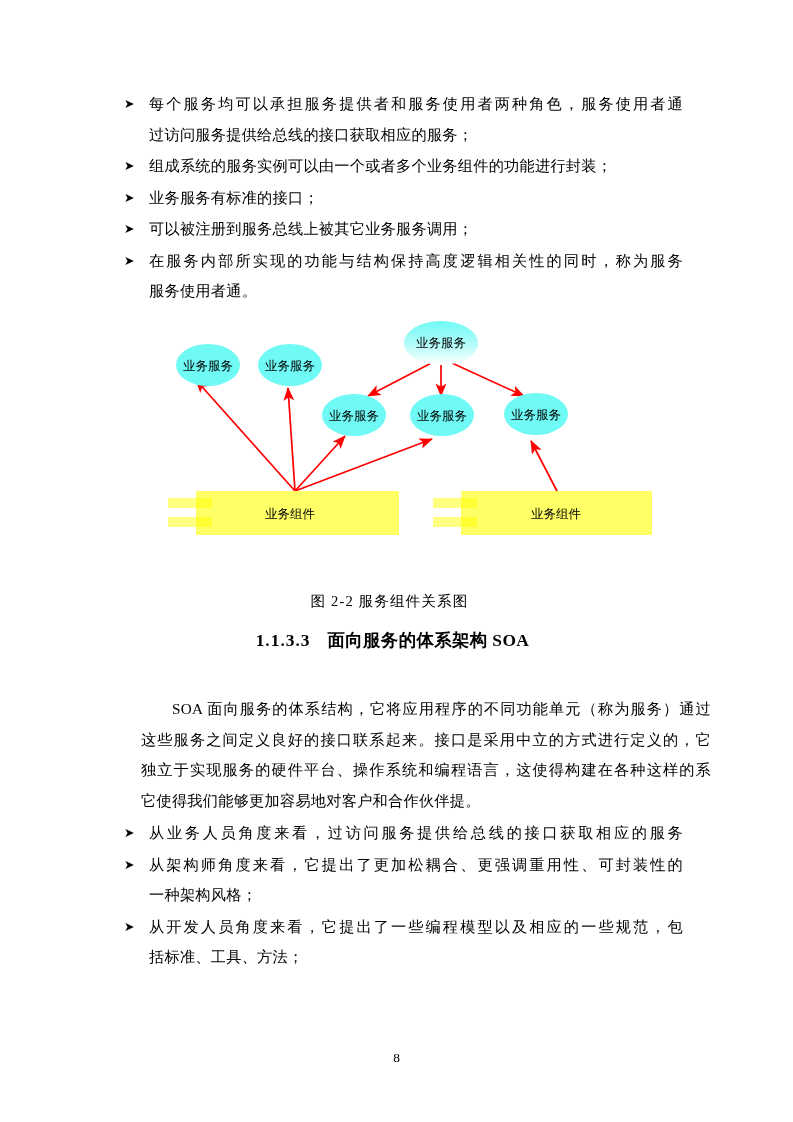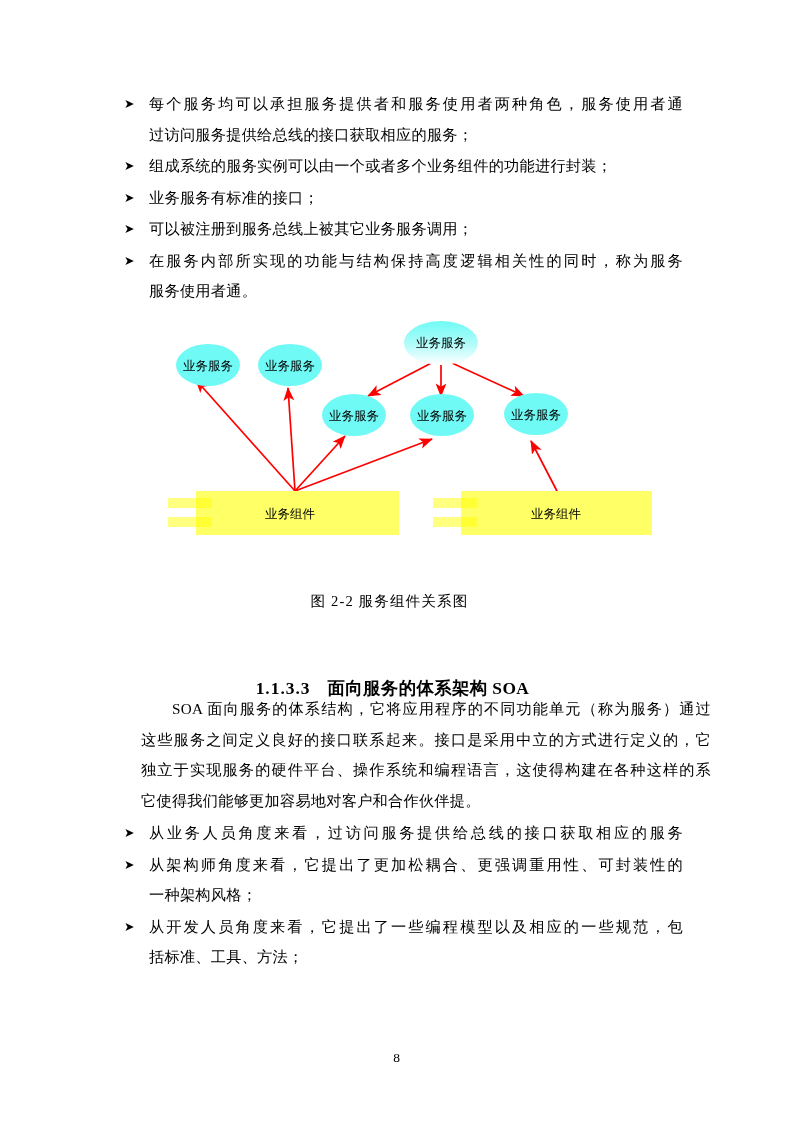--- a/index.html
+++ b/index.html
@@ -84,21 +84,20 @@
   .heading {
     position: absolute;
     left: 0;
     top: 628px;
     width: 785px;
     text-align: center;
     font-family: "Liberation Sans", "DejaVu Sans", sans-serif;
     font-weight: bold;
     font-size: 17.4px;
     letter-spacing: 0.4px;
-    margin-top: 48px;
   }
   .heading .num { font-family: "Liberation Serif", serif; letter-spacing: 1px; }
   .heading .gap { display: inline-block; width: 17px; }
   .heading .soa { font-family: "Liberation Serif", serif; }
 
   
   .para {
     position: absolute;
     left: 113px;
     top: 694px;

